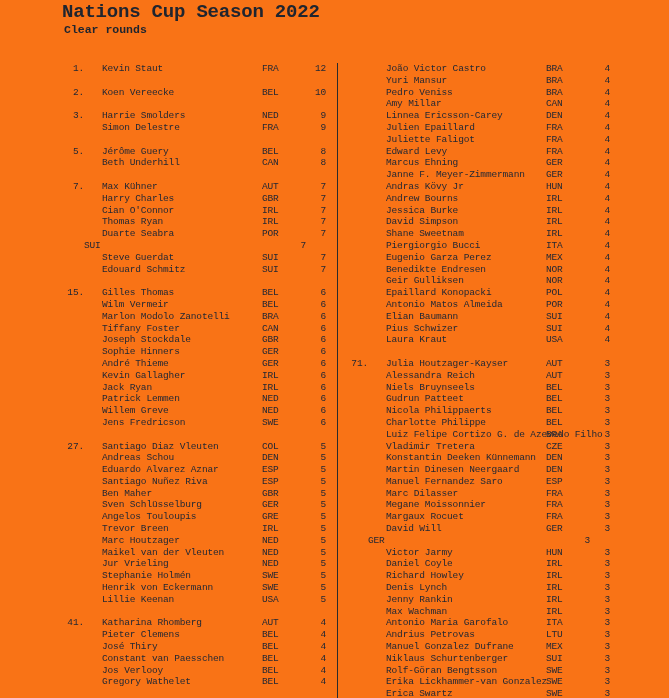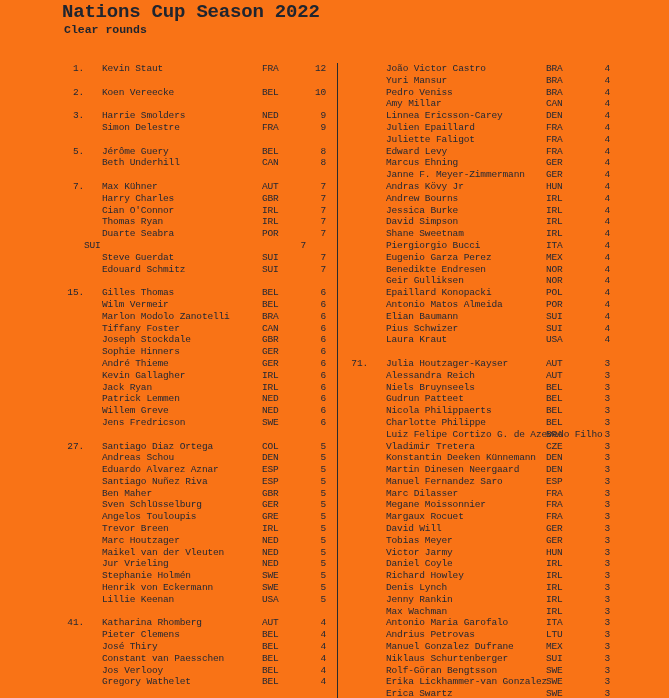--- a/index.html
+++ b/index.html
@@ -246,21 +246,21 @@
           <div class="row">
             <span class="cell rank"></span>
             <span class="cell name">Jens Fredricson</span>
             <span class="cell country">SWE</span>
             <span class="cell value">6</span>
           </div>
         </div>
         <div class="group">
           <div class="row">
             <span class="cell rank">27.</span>
-            <span class="cell name">Santiago Diaz Ortega</span>
+            <span class="cell name">Santiago Diaz Vleuten</span>
             <span class="cell country">COL</span>
             <span class="cell value">5</span>
           </div>
           <div class="row">
             <span class="cell rank"></span>
             <span class="cell name">Andreas Schou</span>
             <span class="cell country">DEN</span>
             <span class="cell value">5</span>
           </div>
           <div class="row">
@@ -608,21 +608,20 @@
             <span class="cell value">3</span>
           </div>
           <div class="row">
             <span class="cell rank"></span>
             <span class="cell name">David Will</span>
             <span class="cell country">GER</span>
             <span class="cell value">3</span>
           </div>
           <div class="row">
             <span class="cell rank"></span>
-            <span class="cell name">Tobias Meyer</span>
             <span class="cell country">GER</span>
             <span class="cell value">3</span>
           </div>
           <div class="row">
             <span class="cell rank"></span>
             <span class="cell name">Victor Jarmy</span>
             <span class="cell country">HUN</span>
             <span class="cell value">3</span>
           </div>
           <div class="row">

